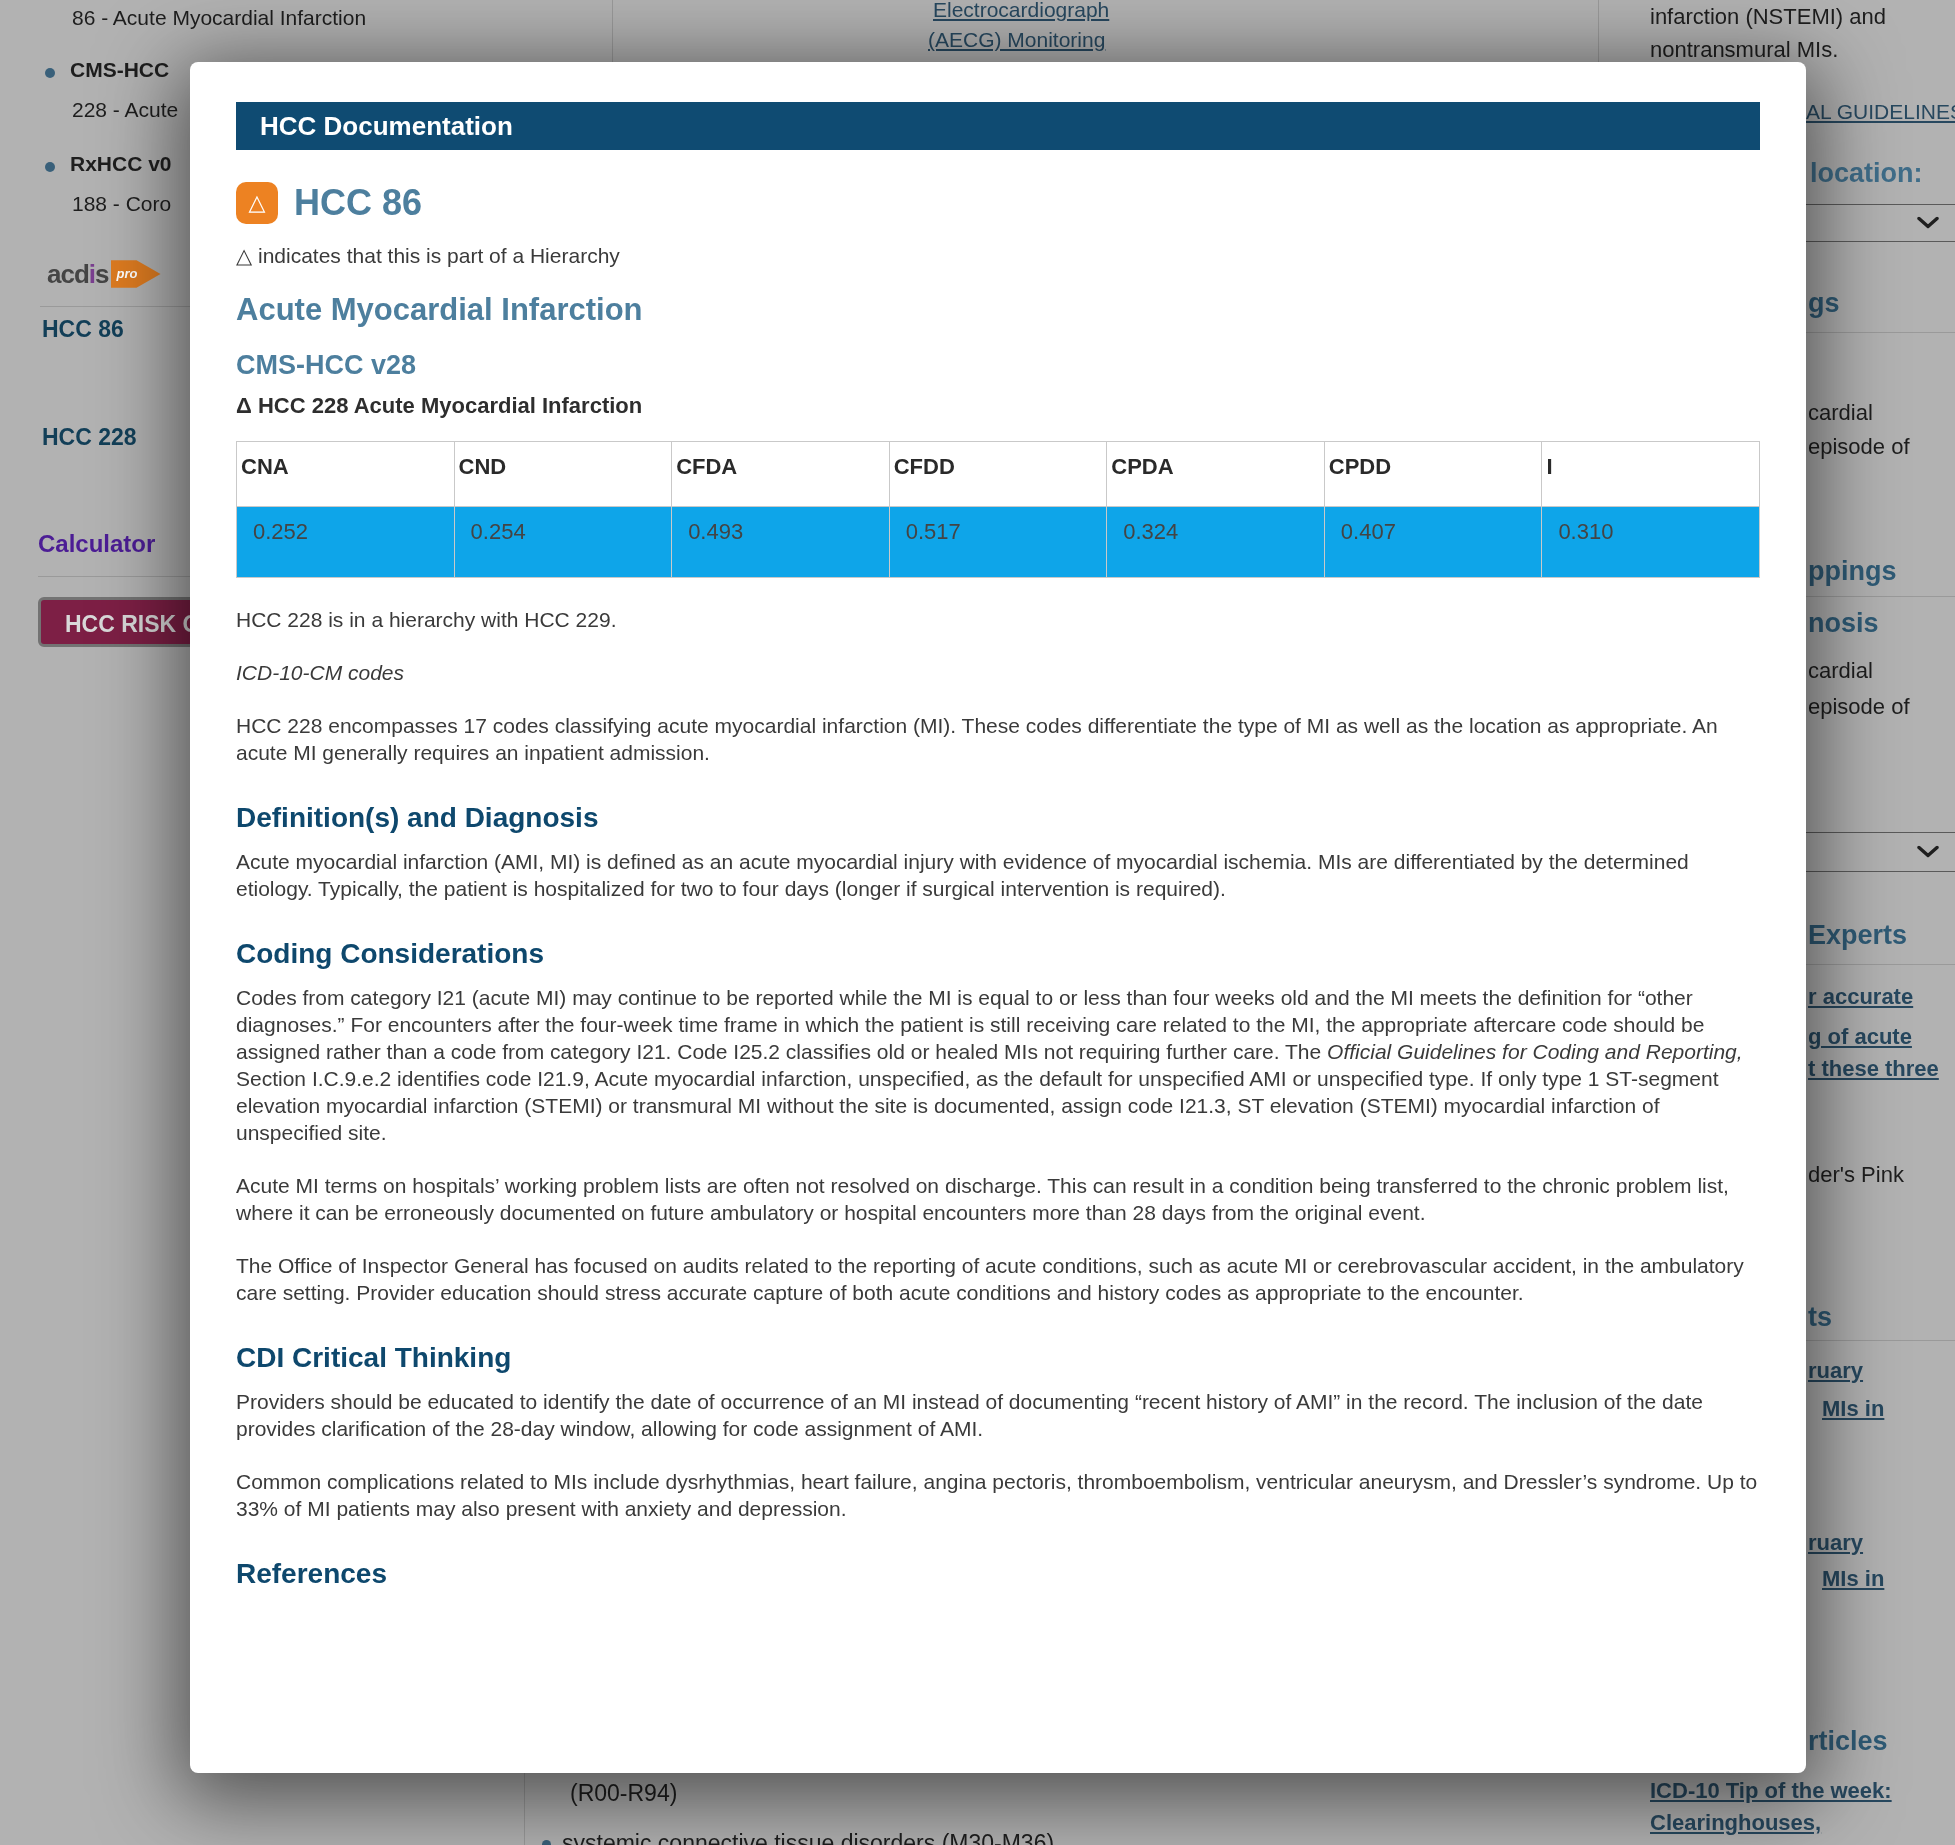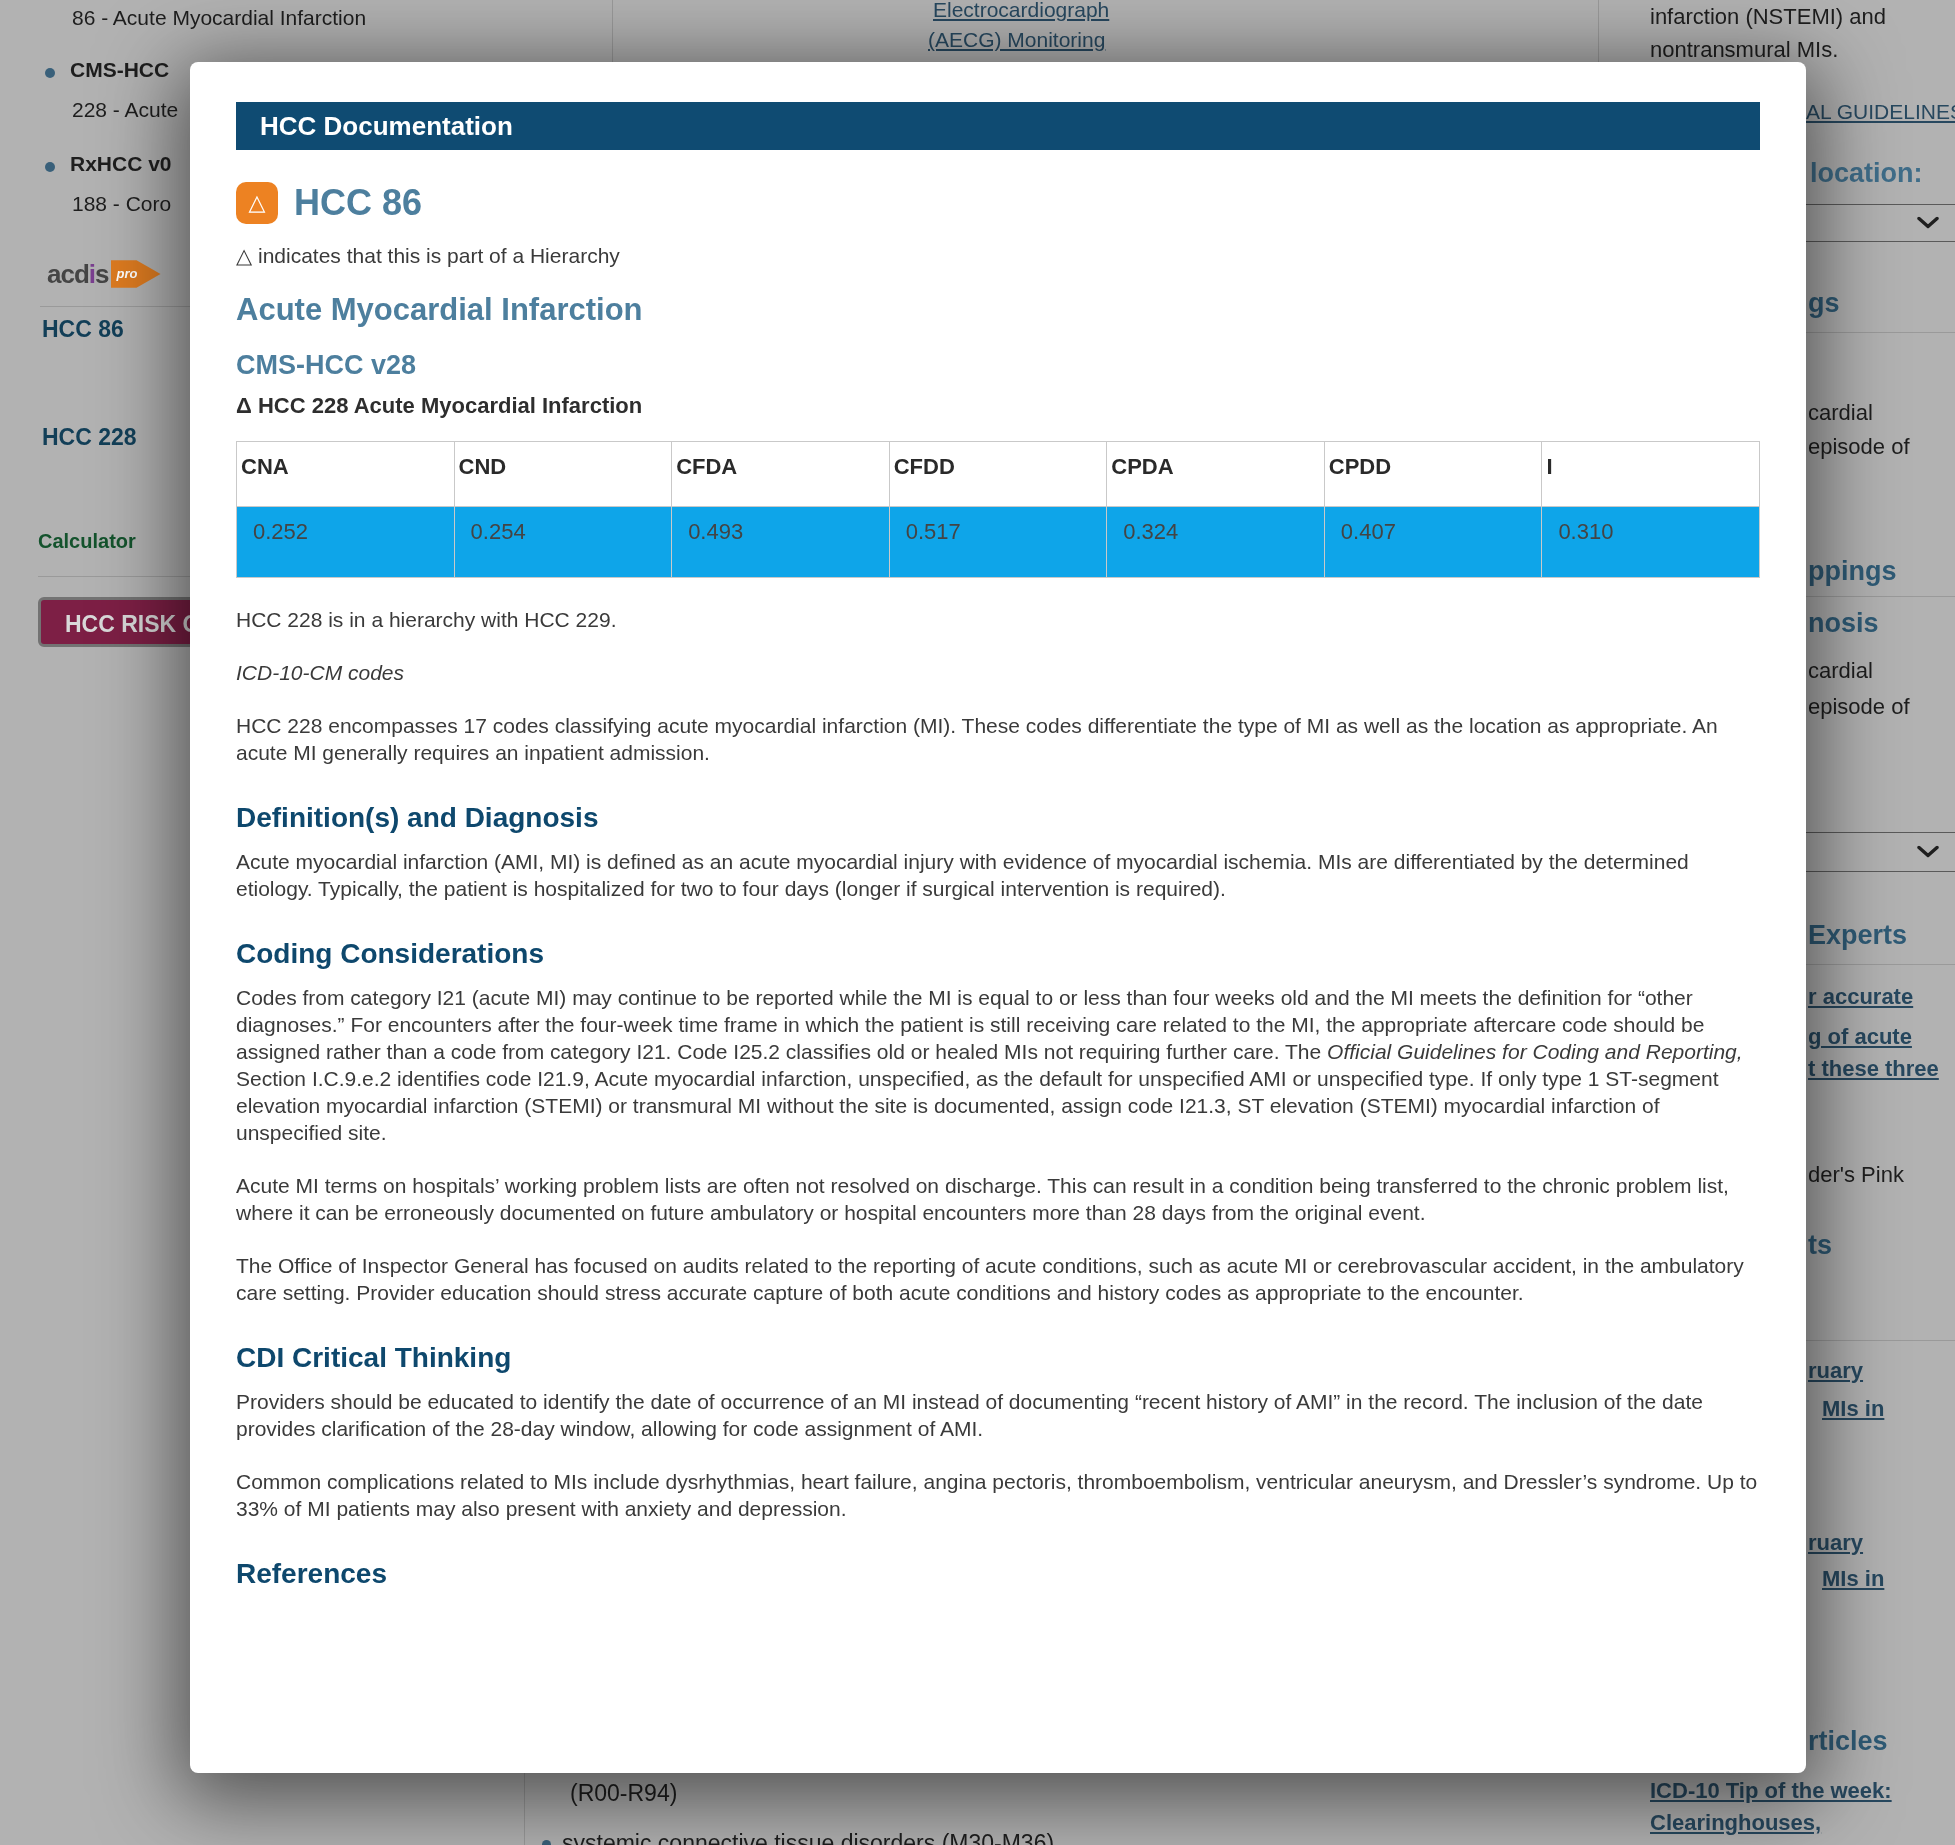--- a/index.html
+++ b/index.html
@@ -85,21 +85,21 @@
   <div class="logo">
     <span class="logo-text"><span>acd</span><span class="i-dot">i</span><span>s</span></span>
     <span class="logo-badge">
         <span>pro</span>
       </span>
   </div>
   <div class="h-line" style="left:40px; top:306px; width:150px;"></div>
 
   <div class="nav-link" style="left:42px; top:316px;">HCC 86</div>
   <div class="nav-link" style="left:42px; top:424px;">HCC 228</div>
-  <div class="nav-link" style="left:38px; top:530px; font-size:20px; color:#14532d;">Calculator</div>
+  <div class="nav-link" style="left:38px; top:530px; font-size:24px; color:#4c1d95;">Calculator</div>
   <div class="h-line" style="left:38px; top:576px; width:152px;"></div>
   <button class="risk-btn">HCC RISK C</button>
 
   <div class="bg-text" style="left:1650px; top:4px; font-size:22px;">infarction (NSTEMI) and</div>
   <div class="bg-text" style="left:1650px; top:37px; font-size:22px;">nontransmural MIs.</div>
   <div class="bg-link" style="left:1806px; top:100px;">AL GUIDELINES</div>
   <div class="bg-heading" style="left:1810px; top:158px; color:#3f6d89;">location:</div>
 
   <div class="dropdown" style="left:1750px; top:204px; width:205px; height:38px;">
     <svg width="22" height="13" viewBox="0 0 22 13">
@@ -124,21 +124,21 @@
     </svg>
   </div>
 
   <div class="bg-heading" style="left:1808px; top:920px;">Experts</div>
   <div class="h-line" style="left:1806px; top:964px; width:149px;"></div>
   <div class="bg-link bg-link-bold" style="left:1808px; top:984px;">r accurate</div>
   <div class="bg-link bg-link-bold" style="left:1808px; top:1024px;">g of acute</div>
   <div class="bg-link bg-link-bold" style="left:1808px; top:1056px;">t these three</div>
   <div class="bg-text" style="left:1808px; top:1162px; font-size:22px;">der's Pink</div>
 
-  <div class="bg-heading" style="left:1808px; top:1230px;">ts</div>
+  <div class="bg-heading" style="left:1808px; top:1302px;">ts</div>
   <div class="h-line" style="left:1806px; top:1340px; width:149px;"></div>
   <div class="bg-link bg-link-bold" style="left:1808px; top:1358px;">ruary</div>
   <div class="bg-link bg-link-bold" style="left:1822px; top:1396px;">MIs in</div>
   <div class="bg-link bg-link-bold" style="left:1808px; top:1530px;">ruary</div>
   <div class="bg-link bg-link-bold" style="left:1822px; top:1566px;">MIs in</div>
 
   <div class="bg-heading" style="left:1808px; top:1726px;">rticles</div>
   <div class="bg-link bg-link-bold" style="left:1650px; top:1778px;">ICD-10 Tip of the week:</div>
   <div class="bg-link bg-link-bold" style="left:1650px; top:1810px;">Clearinghouses,</div>
 

